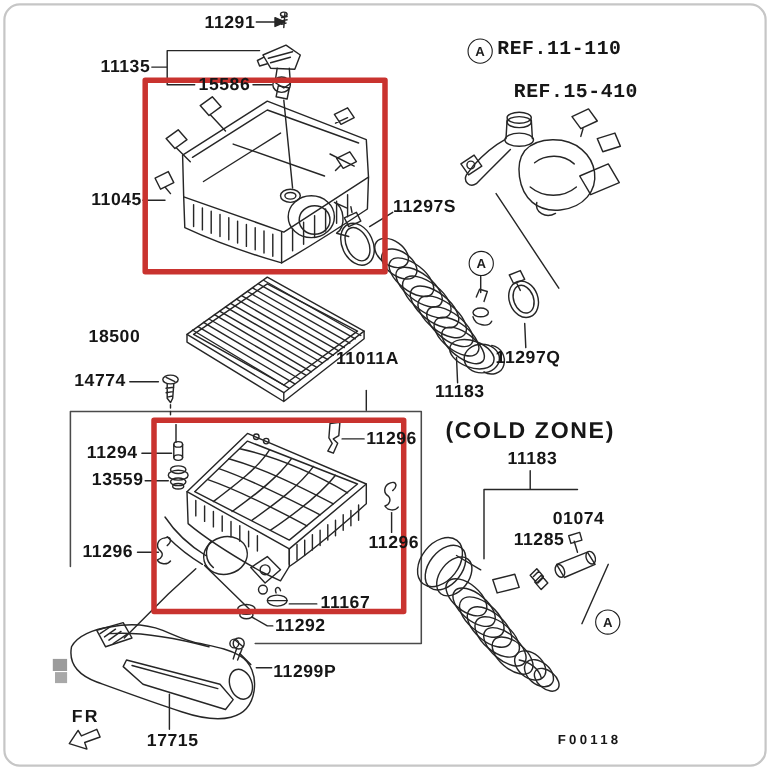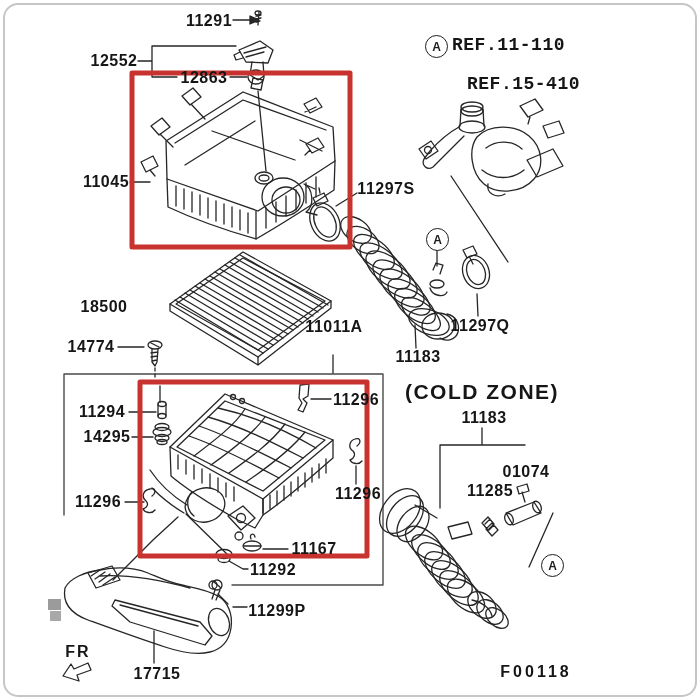--- a/index.html
+++ b/index.html
@@ -3,21 +3,21 @@
 <meta charset="utf-8">
 <style>
   html,body{margin:0;padding:0;background:#ffffff;}
   #stage{position:relative;width:700px;height:700px;background:#fff;overflow:hidden;
          font-family:"Liberation Sans","DejaVu Sans",sans-serif;}
   #lineart{position:absolute;left:0;top:0;}
   .lbl{position:absolute;transform:translate(-50%,-50%);white-space:nowrap;
        font-weight:bold;font-size:16px;letter-spacing:0.5px;color:#161616;}
   .lbl-ref{transform:translate(0,-50%);font-size:18px;letter-spacing:0.5px;font-family:Liberation Mono, monospace;}
   .lbl-zone{font-size:21px;letter-spacing:1.5px;}
-  .lbl-fig{font-size:16px;letter-spacing:3px;}
+  .lbl-fig{font-size:12px;letter-spacing:3px;}
   .lbl-fr{letter-spacing:2px;}
   .amark{position:absolute;width:21px;height:21px;border:1.7px solid #1d1d1d;border-radius:50%;
          display:flex;align-items:center;justify-content:center;
          font-weight:bold;font-size:12px;color:#1d1d1d;background:#fff;}
 </style>
 </head>
 <body>
 
 <div id="stage">
 
@@ -286,37 +286,37 @@
 
   <g>
     <path d="M63,676 L71,664 L74,669 L88,663 L91,670 L77,675 L79,681 Z"></path>
   </g>
 
   <rect x="132" y="73" width="218" height="174" stroke="#c9332f" stroke-width="5"></rect>
   <rect x="140" y="382" width="227" height="174" stroke="#c9332f" stroke-width="5"></rect>
 </svg>
 
   <div class="lbl" style="left:209px;top:21px">11291</div>
-  <div class="lbl" style="left:114px;top:61px">12552</div>
-  <div class="lbl" style="left:204px;top:78px">12863</div>
+  <div class="lbl" style="left:114px;top:61px">11135</div>
+  <div class="lbl" style="left:204px;top:78px">15586</div>
   <div class="lbl" style="left:106px;top:182px">11045</div>
   <div class="lbl" style="left:386px;top:189px">11297S</div>
   <div class="lbl lbl-ref" style="left:452px;top:45px">REF.11-110</div>
   <div class="lbl lbl-ref" style="left:467px;top:84px">REF.15-410</div>
   <div class="lbl" style="left:104px;top:307px">18500</div>
   <div class="lbl" style="left:91px;top:347px">14774</div>
   <div class="lbl" style="left:334px;top:327px">11011A</div>
   <div class="lbl" style="left:418px;top:357px">11183</div>
   <div class="lbl" style="left:480px;top:326px">11297Q</div>
   <div class="lbl lbl-zone" style="left:482px;top:392px">(COLD ZONE)</div>
   <div class="lbl" style="left:484px;top:418px">11183</div>
   <div class="lbl" style="left:526px;top:472px">01074</div>
   <div class="lbl" style="left:490px;top:491px">11285</div>
   <div class="lbl" style="left:102px;top:412px">11294</div>
-  <div class="lbl" style="left:107px;top:437px">14295</div>
+  <div class="lbl" style="left:107px;top:437px">13559</div>
   <div class="lbl" style="left:98px;top:502px">11296</div>
   <div class="lbl" style="left:356px;top:400px">11296</div>
   <div class="lbl" style="left:358px;top:494px">11296</div>
   <div class="lbl" style="left:314px;top:549px">11167</div>
   <div class="lbl" style="left:273px;top:570px">11292</div>
   <div class="lbl" style="left:277px;top:611px">11299P</div>
   <div class="lbl" style="left:157px;top:674px">17715</div>
   <div class="lbl lbl-fr" style="left:78px;top:652px">FR</div>
   <div class="lbl lbl-fig" style="left:536px;top:672px">F00118</div>
 

